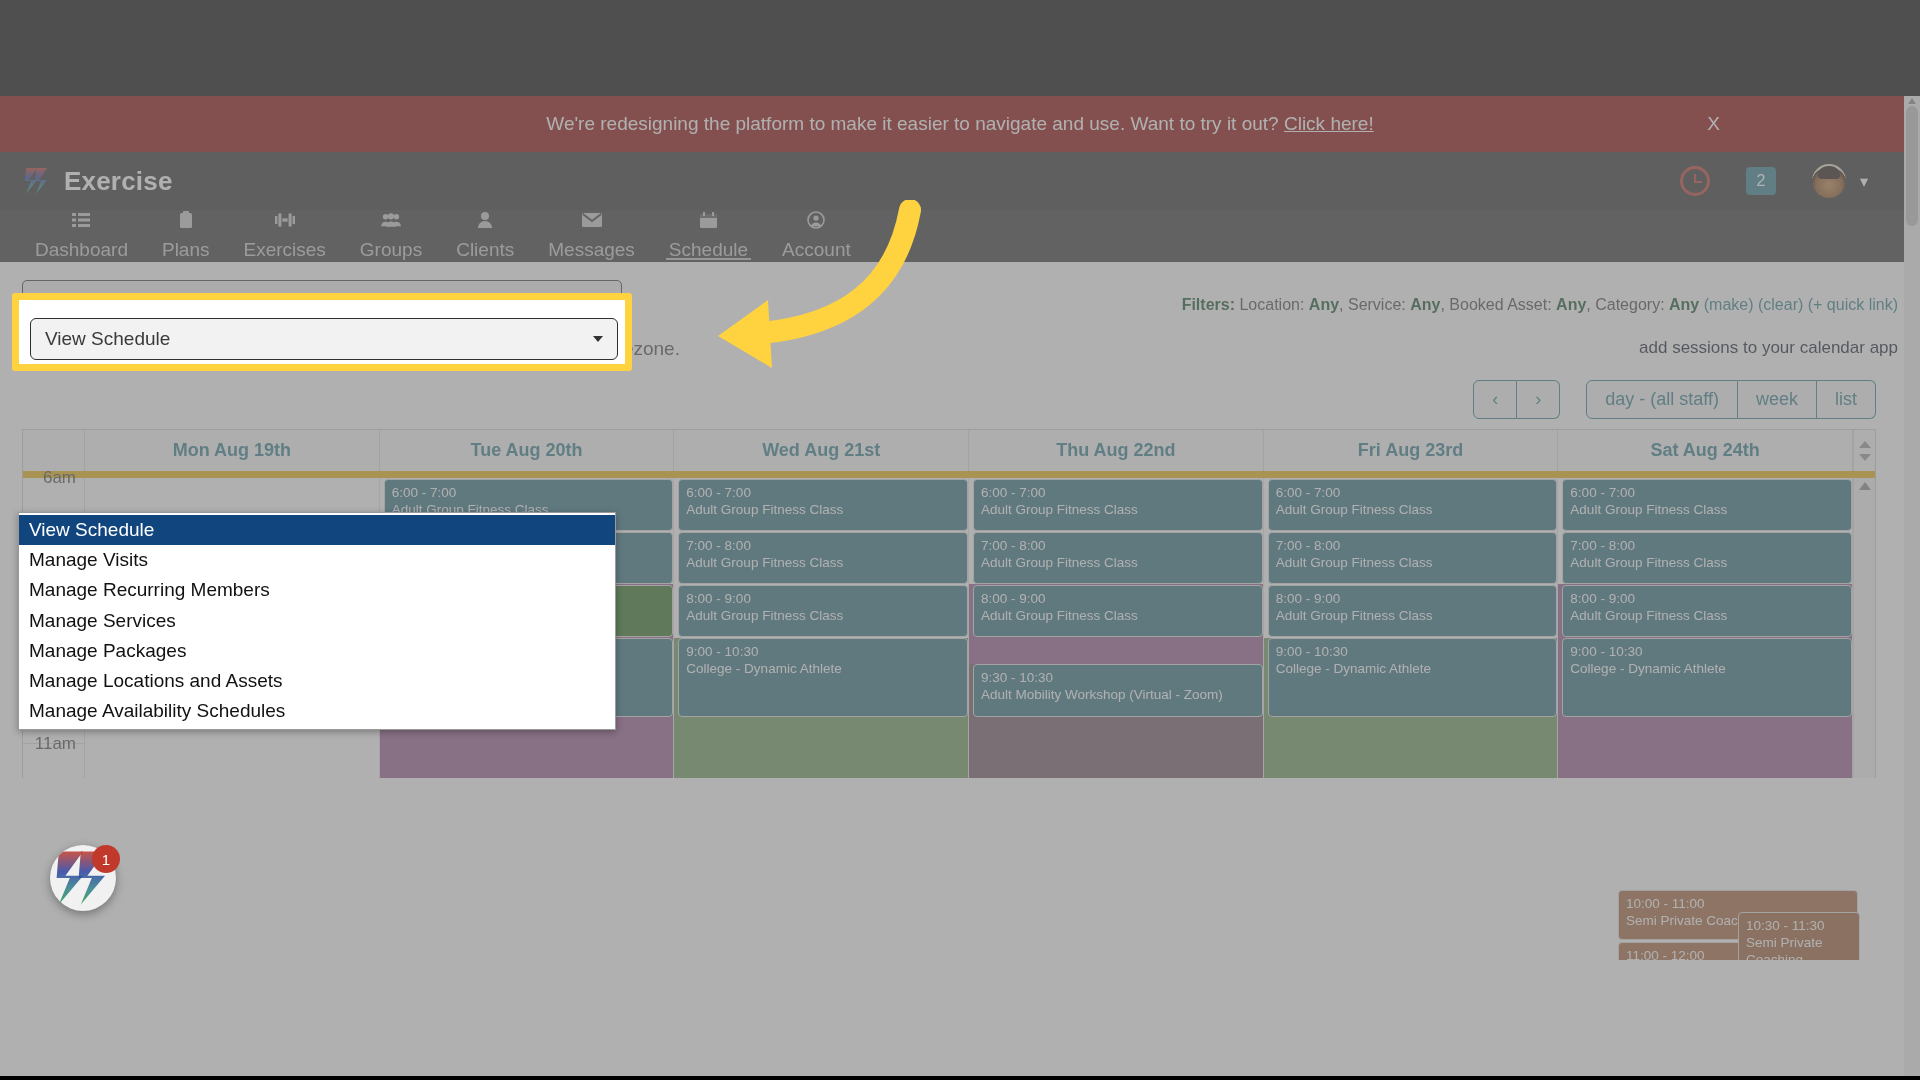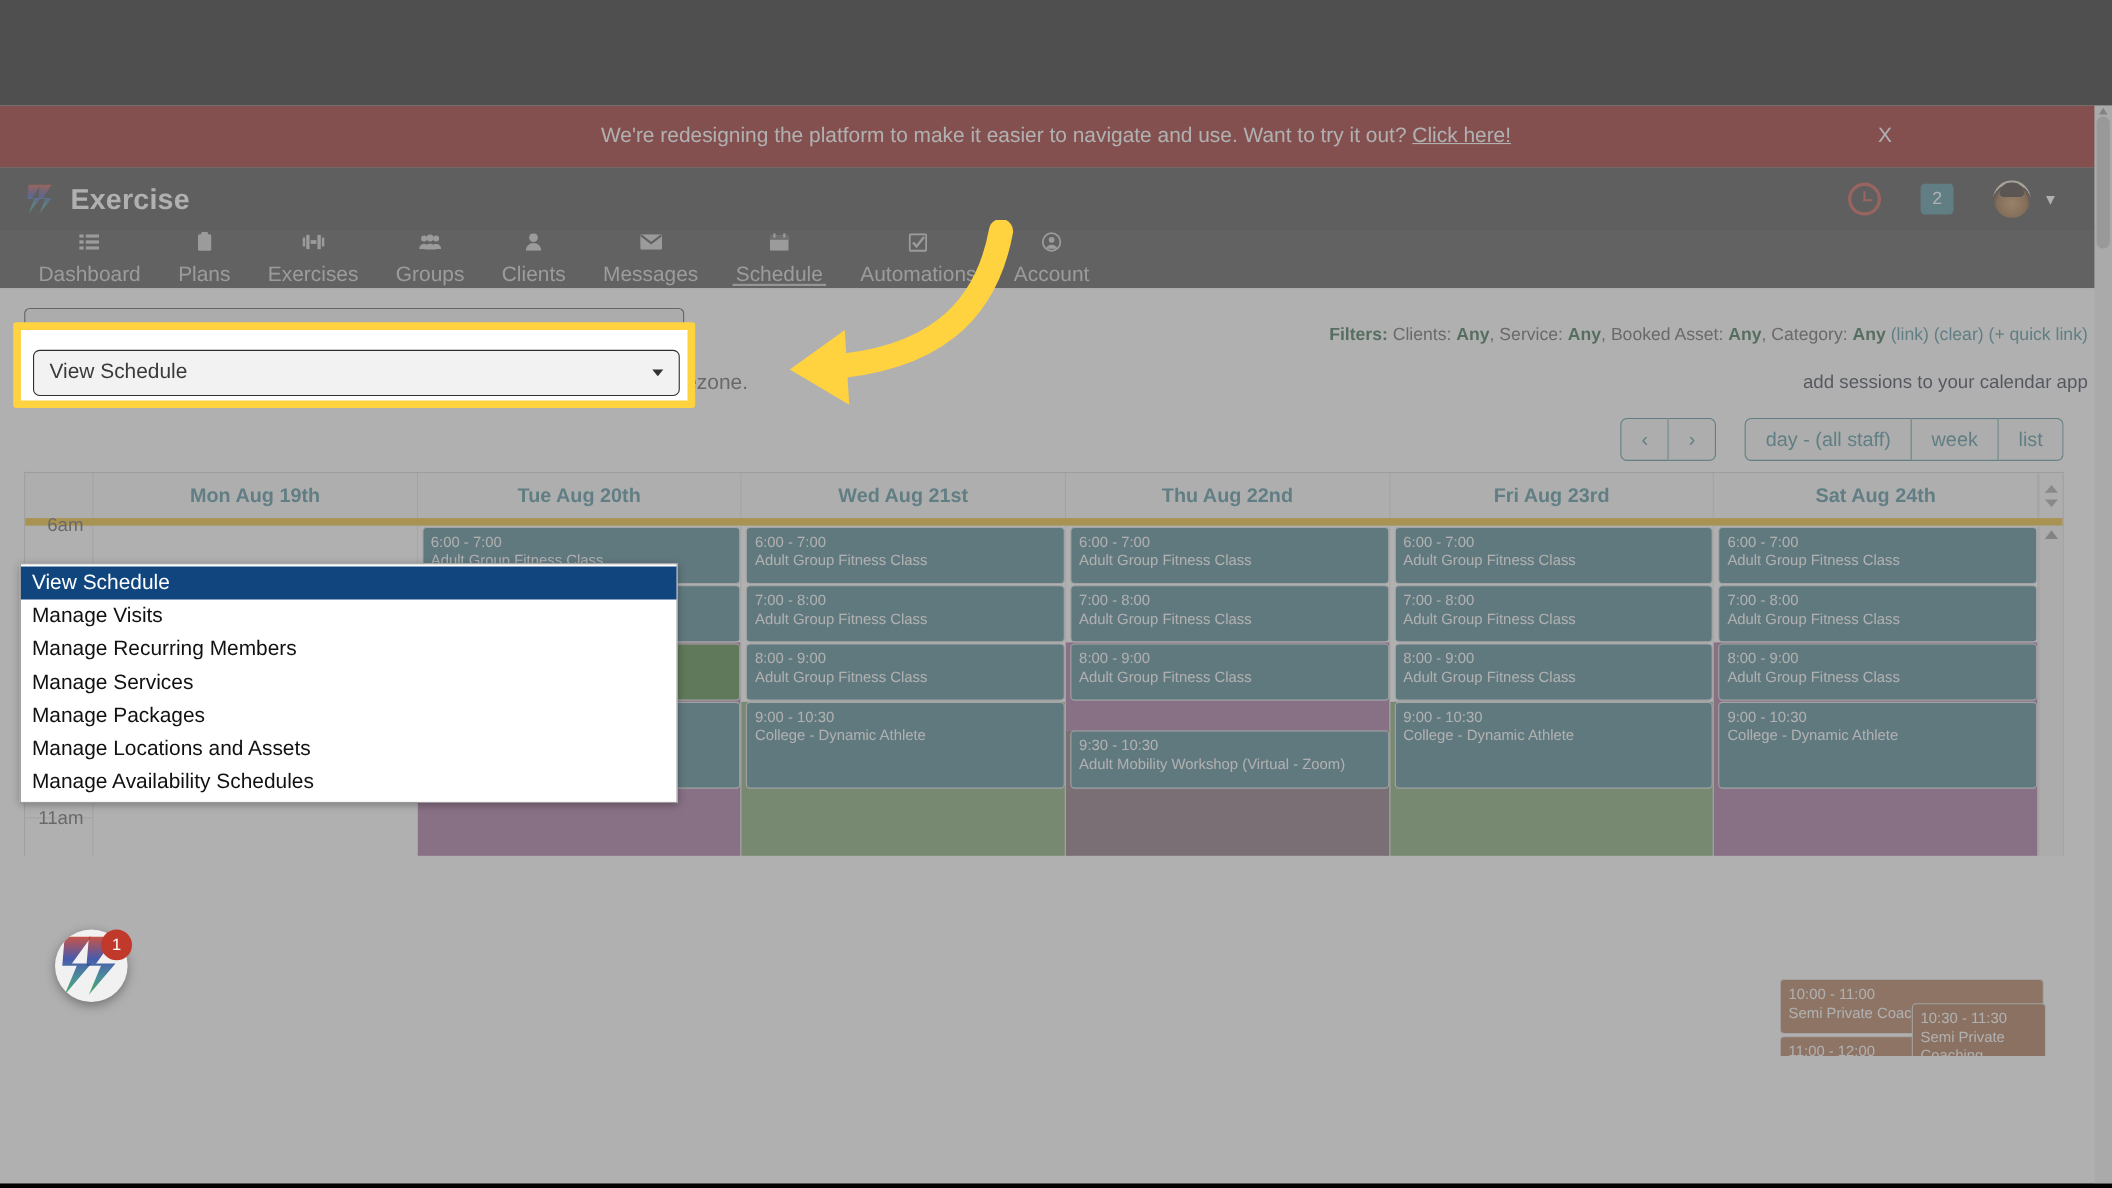--- a/index.html
+++ b/index.html
@@ -303,29 +303,20 @@
               <rect x="0" y="2" width="17" height="14" rx="1.5"></rect>
               <rect x="0" y="2" width="17" height="4" fill="#555"></rect>
               <rect x="3" y="0" width="2" height="4"></rect>
               <rect x="12" y="0" width="2" height="4"></rect>
             </svg>
           </span>
         <span>Schedule</span>
       </div>
       <div class="nav-item">
         <span class="nav-ico">
-            <svg width="17" height="17" viewBox="0 0 17 17" fill="none" stroke="currentColor" stroke-width="1.7">
-              <rect x="1" y="1" width="15" height="15" rx="1.5"></rect>
-              <path d="M4 8.5 L7.2 12 L14 3.5" stroke-width="2.2"></path>
-            </svg>
-          </span>
-        <span>Automations</span>
-      </div>
-      <div class="nav-item">
-        <span class="nav-ico">
             <svg width="18" height="18" viewBox="0 0 18 18" fill="none" stroke="currentColor" stroke-width="1.6">
               <circle cx="9" cy="9" r="8"></circle>
               <circle cx="9" cy="7" r="2.6" fill="currentColor" stroke="none"></circle>
               <path d="M3.8 15.2c.8-2.4 2.8-3.6 5.2-3.6s4.4 1.2 5.2 3.6" fill="currentColor" stroke="none"></path>
             </svg>
           </span>
         <span>Account</span>
       </div>
     </div>
 
@@ -333,29 +324,29 @@
 
       <div class="topbar-row">
         <div class="select-wrap">
           <div class="fake-select">
             <span>View Schedule</span>
             <span class="caret-down"></span>
           </div>
         </div>
         <div class="filters">
           <b>Filters:</b>
-          <span>Clients:</span>
+          <span>Location:</span>
           <b>Any</b>,
           <span>Service:</span>
           <b>Any</b>,
           <span>Booked Asset:</span>
           <b>Any</b>,
           <span>Category:</span>
           <b>Any</b>
-          <a href="#">(link)</a>
+          <a href="#">(make)</a>
           <a href="#">(clear)</a>
           <a href="#">(+ quick link)</a>
         </div>
       </div>
 
       <div class="hint-row">
         <div class="hint">Click on the calendar to book a session. All session are in your local timezone.</div>
         <a class="hint-link" href="#">add sessions to your calendar app</a>
       </div>
 

